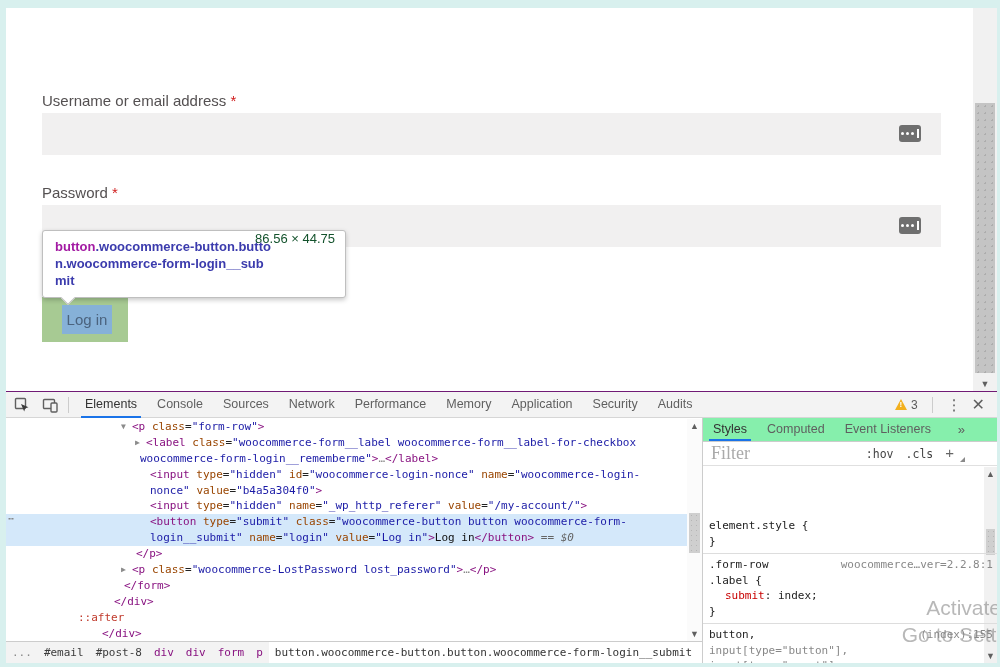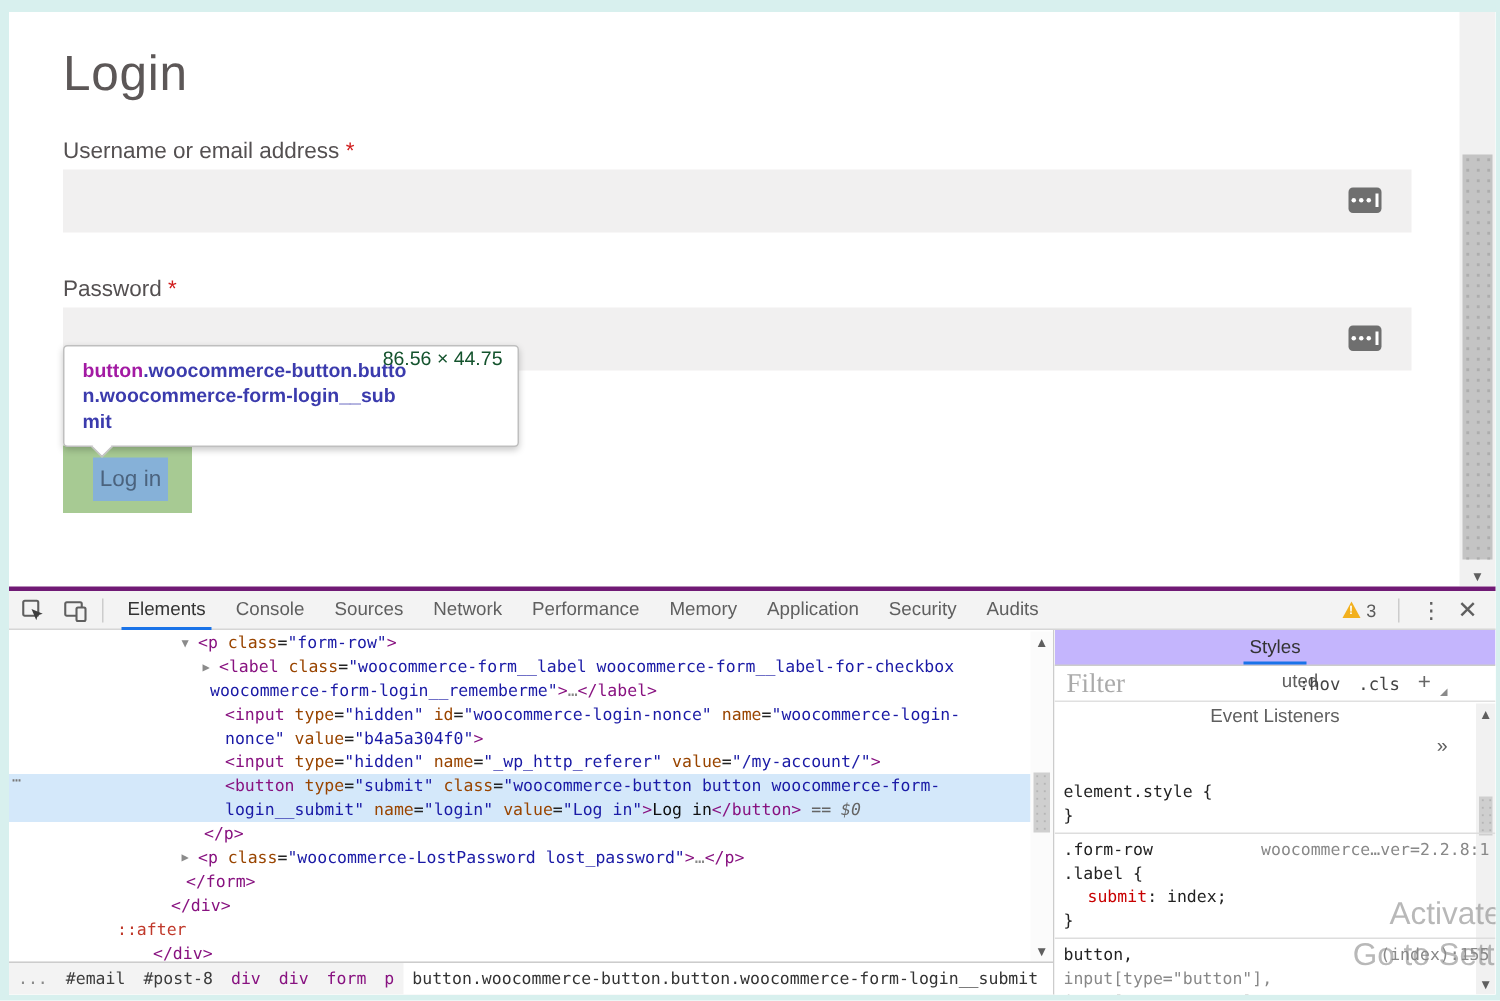--- a/index.html
+++ b/index.html
@@ -39,21 +39,21 @@
   .tt-arrow { position:absolute; left:20px; bottom:-6px; width:10px; height:10px; background:#fff;
     border-right:1px solid #bfbfbf; border-bottom:1px solid #bfbfbf; transform:rotate(45deg); }
 
   
   .page-scroll { position:absolute; right:0; top:0; width:24px; height:383px; background:#f1f1f1; }
   .page-scroll .thumb { position:absolute; left:2px; right:2px; top:95px; height:270px; background:#c4c4c4;
     background-image:radial-gradient(#adadad 1px, transparent 1px); background-size:7px 7px; }
   .scroll-arrow { position:absolute; left:0; right:0; text-align:center; color:#5f5f5f; font-size:9px; line-height:10px; }
 
   
-  .devtools { position:absolute; left:0; top:383px; right:0; bottom:0; border-top:3px solid #701a75; display:flex; flex-direction:column; background:#fff; }
+  .devtools { position:absolute; left:0; top:383px; right:0; bottom:0; border-top:1px solid #701a75; display:flex; flex-direction:column; background:#fff; }
   .dt-toolbar { height:26px; background:#f3f3f3; border-bottom:1px solid #d6d6d6; display:flex; align-items:center; flex:0 0 26px; }
   .tb-icon { width:24px; height:22px; display:flex; align-items:center; justify-content:center; margin-left:4px; cursor:pointer; }
   .tb-sep { width:1px; height:16px; background:#ccc; margin:0 6px; }
   .dt-tabs { display:flex; height:26px; }
   .dt-tab { padding:0 10px; font-size:12.5px; color:#5f5f5f; line-height:25px; position:relative; cursor:pointer; }
   .dt-tab.selected { color:#333; }
   .dt-tab.selected::after { content:""; position:absolute; left:6px; right:6px; bottom:0; height:2px; background:#1a73e8; }
   .tb-right { margin-left:auto; display:flex; align-items:center; gap:8px; padding-right:10px; }
   .warn-badge { display:flex; align-items:center; gap:4px; font-size:12px; color:#5a5a5a; }
   .warn-tri { width:0; height:0; border-left:6px solid transparent; border-right:6px solid transparent; border-bottom:11px solid #f2b01e; position:relative; }
@@ -81,21 +81,21 @@
     background-image:radial-gradient(#b5b5b5 .8px, transparent .8px); background-size:5px 5px; }
 
   .crumb-bar { position:absolute; left:0; bottom:0; right:0; height:22px; background:#f3f3f3; border-top:1px solid #ccc;
     display:flex; align-items:stretch; font-family:"DejaVu Sans Mono",monospace; font-size:11px; overflow:hidden; }
   .crumb { line-height:21px; padding:0 6px; white-space:nowrap; cursor:pointer; }
   .crumb.dim { color:#8a8a8a; } .crumb.id { color:#3c3c3c; } .crumb.tag { color:#881280; }
   .crumb.sel { background:#fff; color:#333; flex:1; }
 
   
   .sidebar { flex:1; position:relative; background:#fff; overflow:hidden; }
-  .sb-tabs { height:24px; background:#c4b5fd; border-bottom:1px solid #ccc; display:flex; align-items:center;flex-direction:column; }
+  .sb-tabs { height:24px; background:#86efac; border-bottom:1px solid #ccc; display:flex; align-items:center; }
   .sb-tab { padding:0 10px; font-size:12.5px; color:#5f5f5f; line-height:23px; position:relative; cursor:pointer; white-space:nowrap; }
   .sb-tab.selected { color:#333; }
   .sb-tab.selected::after { content:""; position:absolute; left:6px; right:6px; bottom:0; height:2px; background:#1a73e8; }
   .sb-more { margin-left:auto; margin-right:32px; color:#5f5f5f; font-size:13px; cursor:pointer; }
 
   .sb-filter { height:24px; border-bottom:1px solid #e0e0e0; display:flex; align-items:center; padding:0 26px 0 8px; gap:12px; }
   .sb-filter input { flex:1; border:none; outline:none; font-size:18px; color:#333; min-width:20px; font-family:Liberation Serif, serif; }
   .sb-filter input::placeholder { color:#aaa; }
   .tgl { font-family:"DejaVu Sans Mono",monospace; font-size:11.5px; color:#444; cursor:pointer; }
   .plus { font-size:15px; color:#666; cursor:pointer; position:relative; top:-1px; }
@@ -118,21 +118,20 @@
   .sb-content { background:transparent; }
 
   svg { display:block; }
 </style>
 </head>
 <body>
 
 <div class="window">
 
   <div class="page">
-    <h1 class="page-title">Login</h1>
 
     <div class="field-label" style="top:84px;">
       <span>Username or email address </span><span class="req">*</span>
     </div>
     <div class="text-input" style="top:105px;"></div>
     <div class="ext-icon" style="left:893px; top:117px;">
         <i></i>
         <i></i>
         <i></i>
         <b></b>

